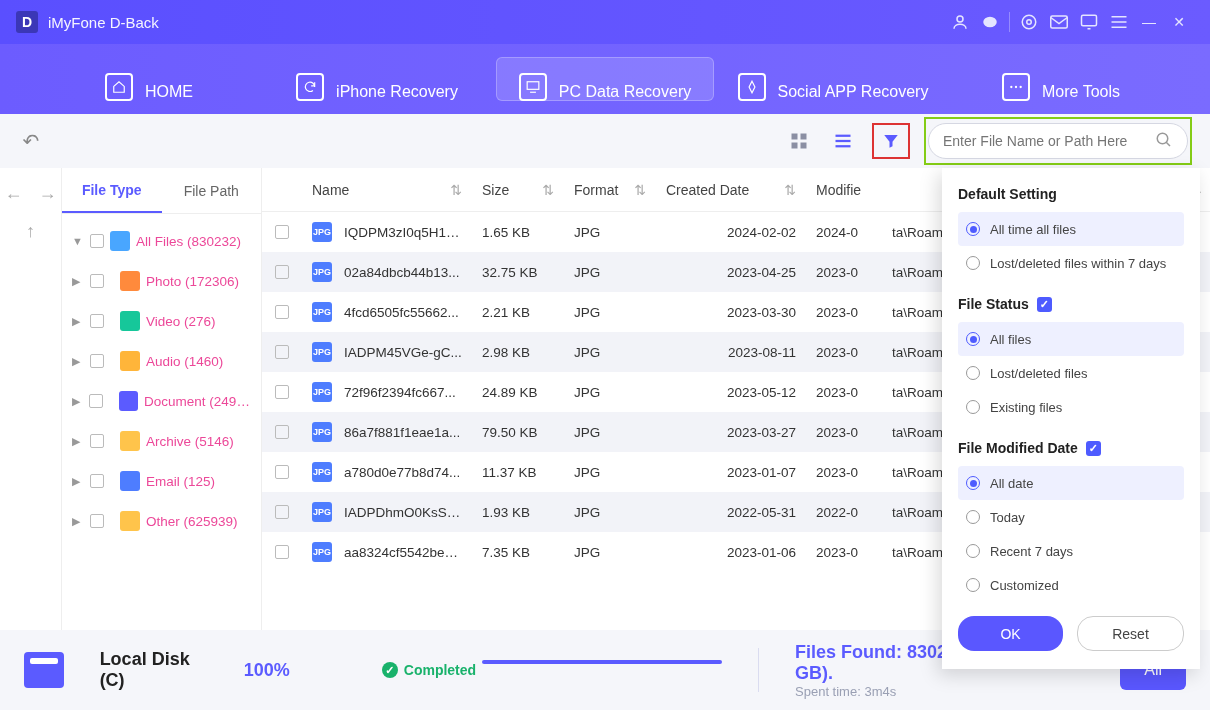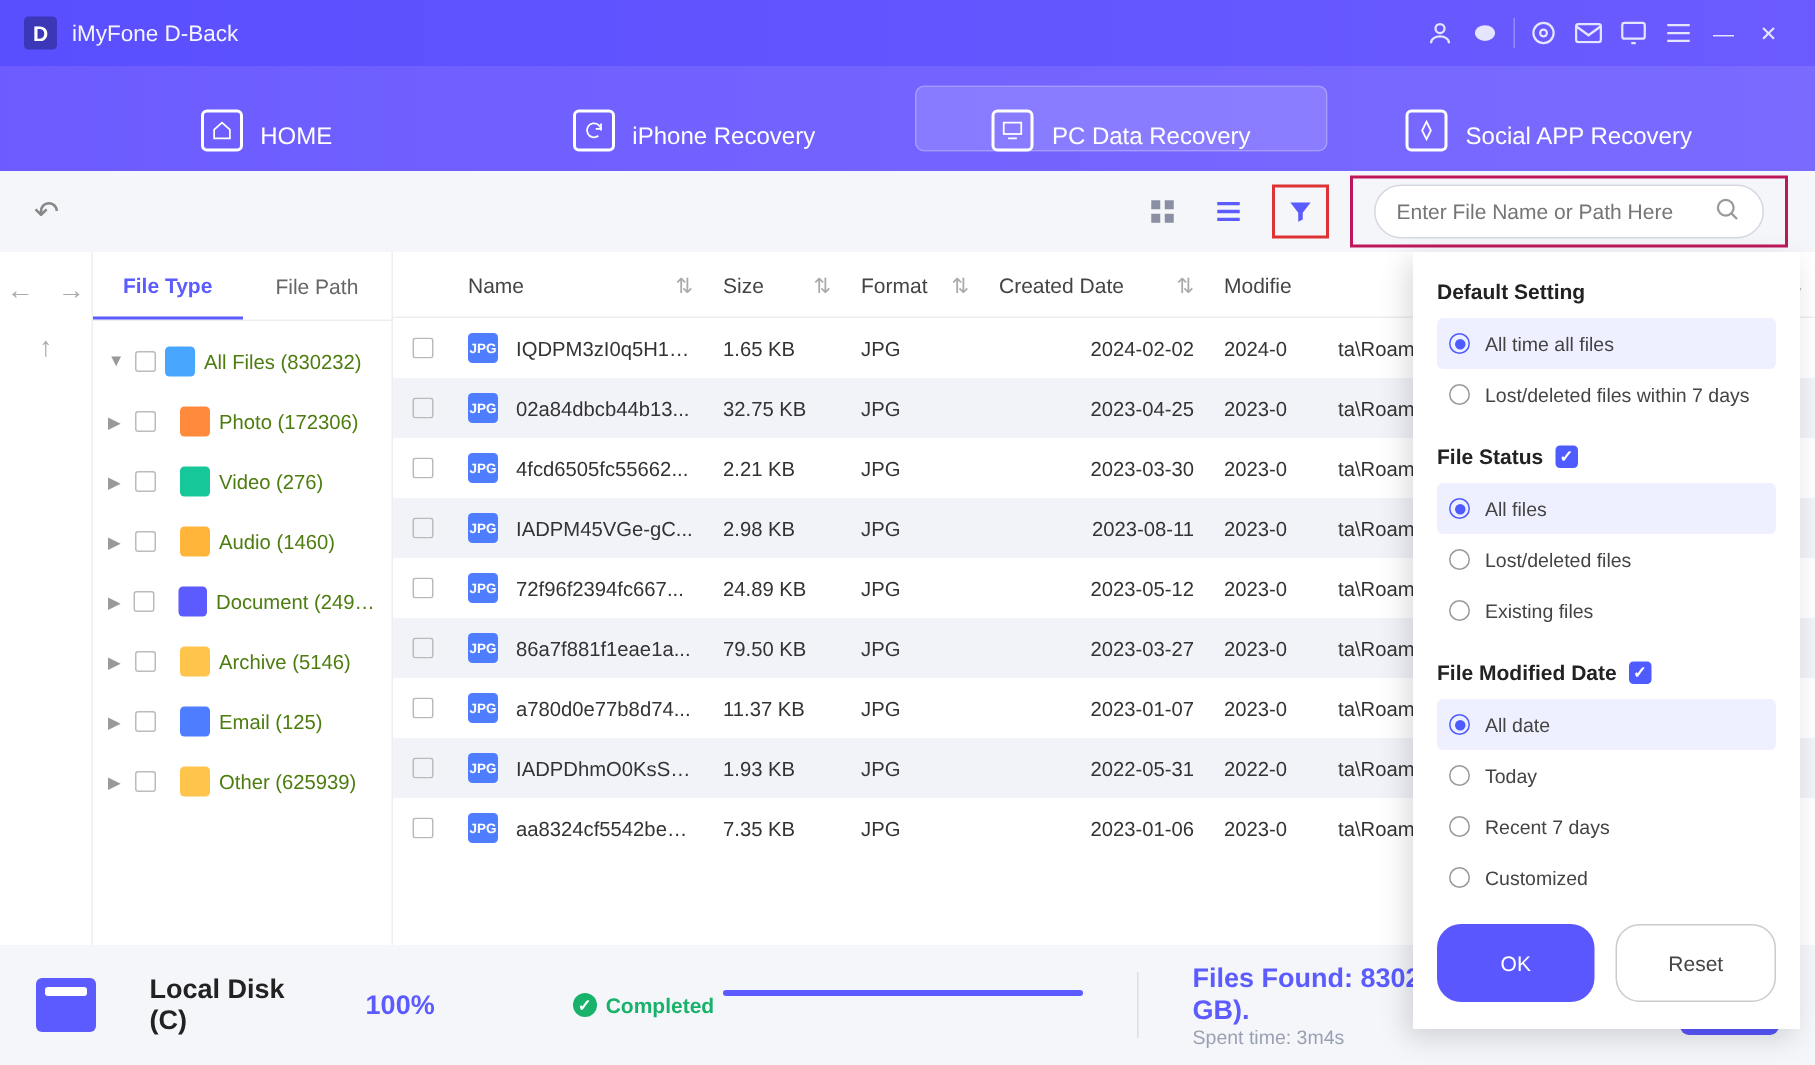--- a/index.html
+++ b/index.html
@@ -66,22 +66,22 @@
     padding:0 18px;
     gap:14px;
   }
   .toolbar .undo { width:26px;height:26px;display:flex;align-items:center;justify-content:center;color:#888;font-size:20px;cursor:pointer;}
   .toolbar .spacer{flex:1;}
   .viewbtn{width:30px;height:30px;display:flex;align-items:center;justify-content:center;cursor:pointer;color:#8b8fa3;}
   .viewbtn.active{color:#5b5bff;}
   .filter-highlight{border:2px solid #d33; padding:1px 2px;}
   .searchwrap{
     display:flex;align-items:center;
-    border:2px solid #be185d;
-    padding:4px 14px; gap:10px;
+    border:2px solid #84cc16;
+    padding:4px 2px; gap:10px;
   }
   .searchbox{
     width:260px;height:36px;border:1px solid #d5d7e2;border-radius:18px;
     display:flex;align-items:center;padding:0 14px;color:#aaa;background:#fff;
   }
   .searchbox input{border:none;outline:none;flex:1;font-size:14px;color:#555;background:transparent;}
   .searchbox .mag{color:#999;}
 
   .body{
     display:flex;
@@ -105,21 +105,21 @@
   .sidetab.active{color:#5b5bff;border-bottom:2px solid #5b5bff;font-weight:600;}
   .tree{padding:8px 6px;display:flex;flex-direction:column;gap:2px;}
   .tree-row{
     display:flex;align-items:center;gap:6px;
     height:38px;padding:0 4px;border-radius:4px;
     cursor:pointer;
   }
   .tree-row .caret{width:12px;color:#999;font-size:11px;}
   .tree-row .cb{width:14px;height:14px;border:1px solid #bbb;border-radius:2px;}
   .tree-row .ficon{width:20px;height:20px;border-radius:3px;display:flex;align-items:center;justify-content:center;color:#fff;font-size:11px;}
-  .tree-row .label{font-size:13.5px;color:#4d7c0f;white-space:nowrap;overflow:hidden;text-overflow:ellipsis;}
+  .tree-row .label{font-size:13.5px;color:#ec4899;white-space:nowrap;overflow:hidden;text-overflow:ellipsis;}
 
   .content{flex:1;display:flex;flex-direction:column;position:relative;}
   .thead{
     display:flex;height:44px;border-bottom:1px solid #eee;align-items:center;
     font-size:14px;color:#444;
   }
   .thead .cell, .trow .cell{padding:0 10px;display:flex;align-items:center;gap:6px;overflow:hidden;}
   .col-check{width:40px;justify-content:center;}
   .col-name{width:170px;}
   .col-size{width:92px;}
@@ -152,21 +152,21 @@
   .radio-row{
     display:flex;align-items:center;gap:10px;
     height:34px;border-radius:4px;padding:0 8px;
     font-size:13px;color:#444;cursor:pointer;
   }
   .radio-row.selected{background:#eef0ff;}
   .radio{width:14px;height:14px;border:1.5px solid #999;border-radius:50%;display:inline-flex;align-items:center;justify-content:center;}
   .radio.sel{border-color:#4e5bff;}
   .radio.sel::after{content:"";width:7px;height:7px;background:#4e5bff;border-radius:50%;}
   .pop-buttons{display:flex;gap:14px;margin-top:14px;}
-  .pop-btn{flex:1;height:52px;border-radius:16px;display:flex;align-items:center;justify-content:center;font-size:14px;cursor:pointer;}
+  .pop-btn{flex:1;height:35px;border-radius:16px;display:flex;align-items:center;justify-content:center;font-size:14px;cursor:pointer;}
   .pop-btn.primary{background:#5a57ff;color:#fff;}
   .pop-btn.secondary{background:#fff;border:1px solid #ccc;color:#444;}
   .pop-gap{height:14px;}
 
   .footer{
     height:80px;
     background:#f5f6fa;
     display:flex;align-items:center;
     padding:0 24px;gap:36px;
   }
@@ -264,20 +264,30 @@
     <span>PC Data Recovery</span>
   </div>
   <div class="navtab">
     <span class="icon-box">
         <svg width="14" height="14" viewBox="0 0 24 24" fill="none" stroke="#fff" stroke-width="2">
           <path d="M12 2l5 10-5 10-5-10z"></path>
         </svg>
       </span>
     <span>Social APP Recovery</span>
   </div>
+  <div class="navtab">
+    <span class="icon-box">
+        <svg width="14" height="4" viewBox="0 0 24 6" fill="#fff">
+          <circle cx="4" cy="3" r="2"></circle>
+          <circle cx="12" cy="3" r="2"></circle>
+          <circle cx="20" cy="3" r="2"></circle>
+        </svg>
+      </span>
+    <span>More Tools</span>
+  </div>
 </div>
 
 <div class="toolbar">
   <div class="undo">↶</div>
   <div class="spacer"></div>
   <div class="viewbtn">
       <svg width="18" height="18" viewBox="0 0 24 24" fill="currentColor">
         <rect x="2" y="2" width="8" height="8"></rect>
         <rect x="14" y="2" width="8" height="8"></rect>
         <rect x="2" y="14" width="8" height="8"></rect>

